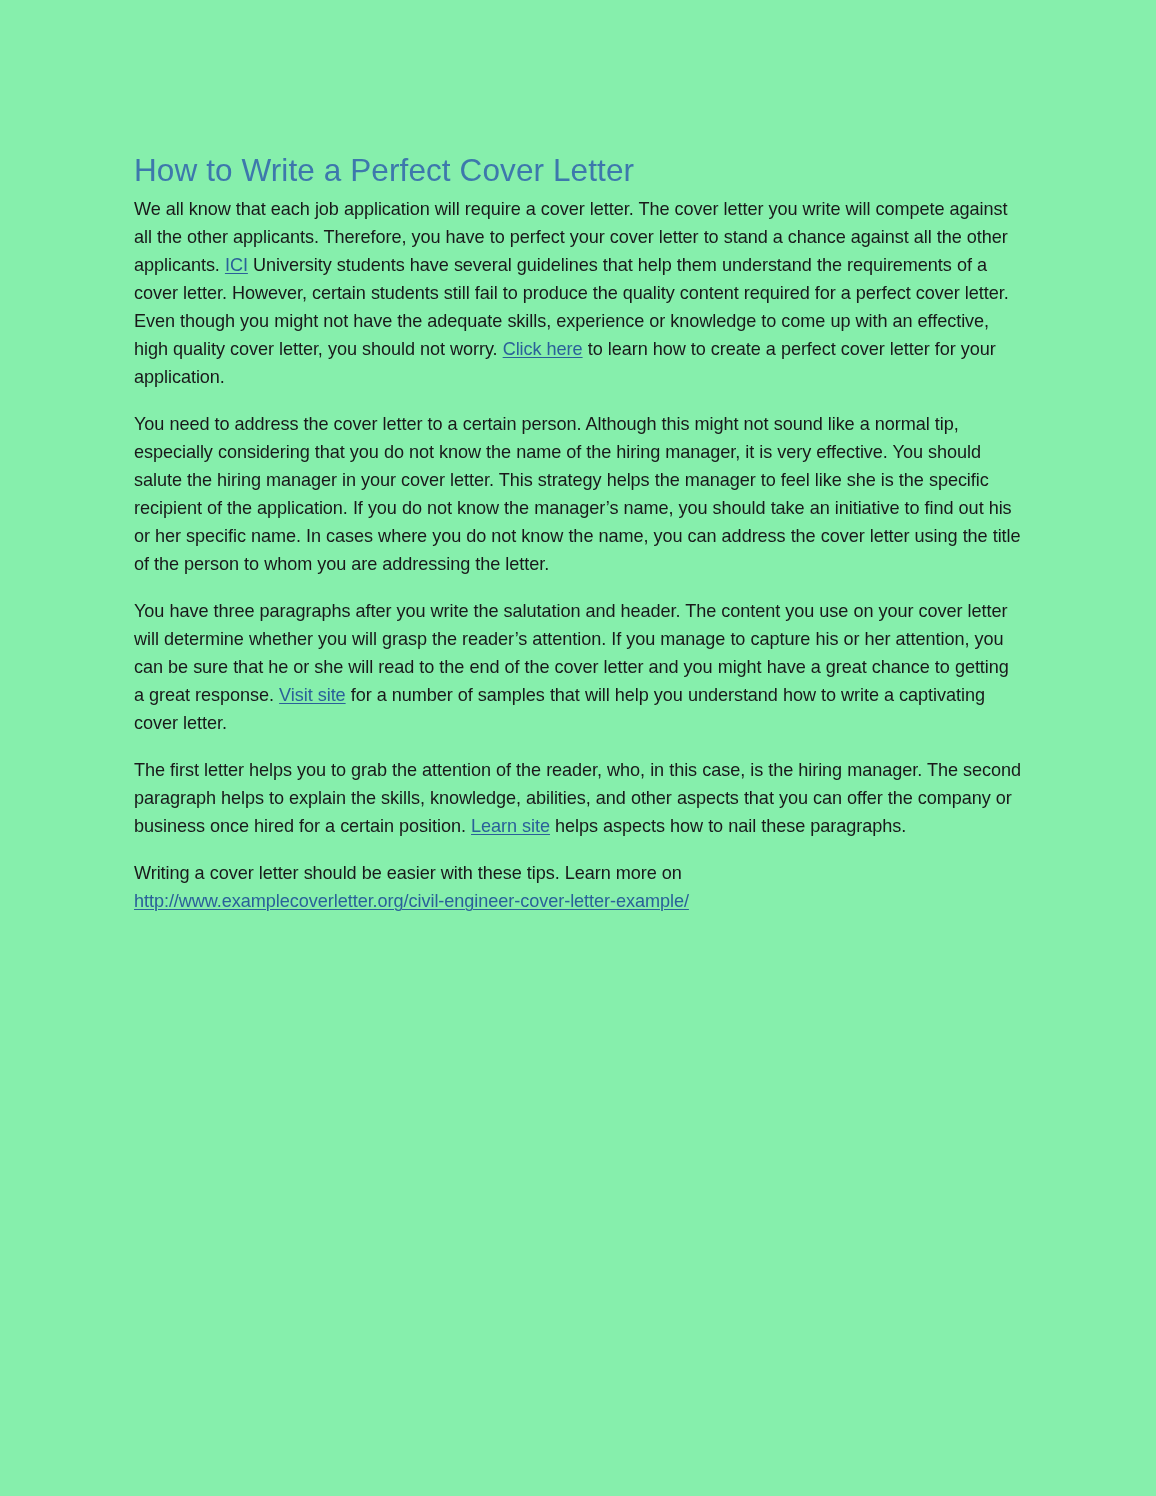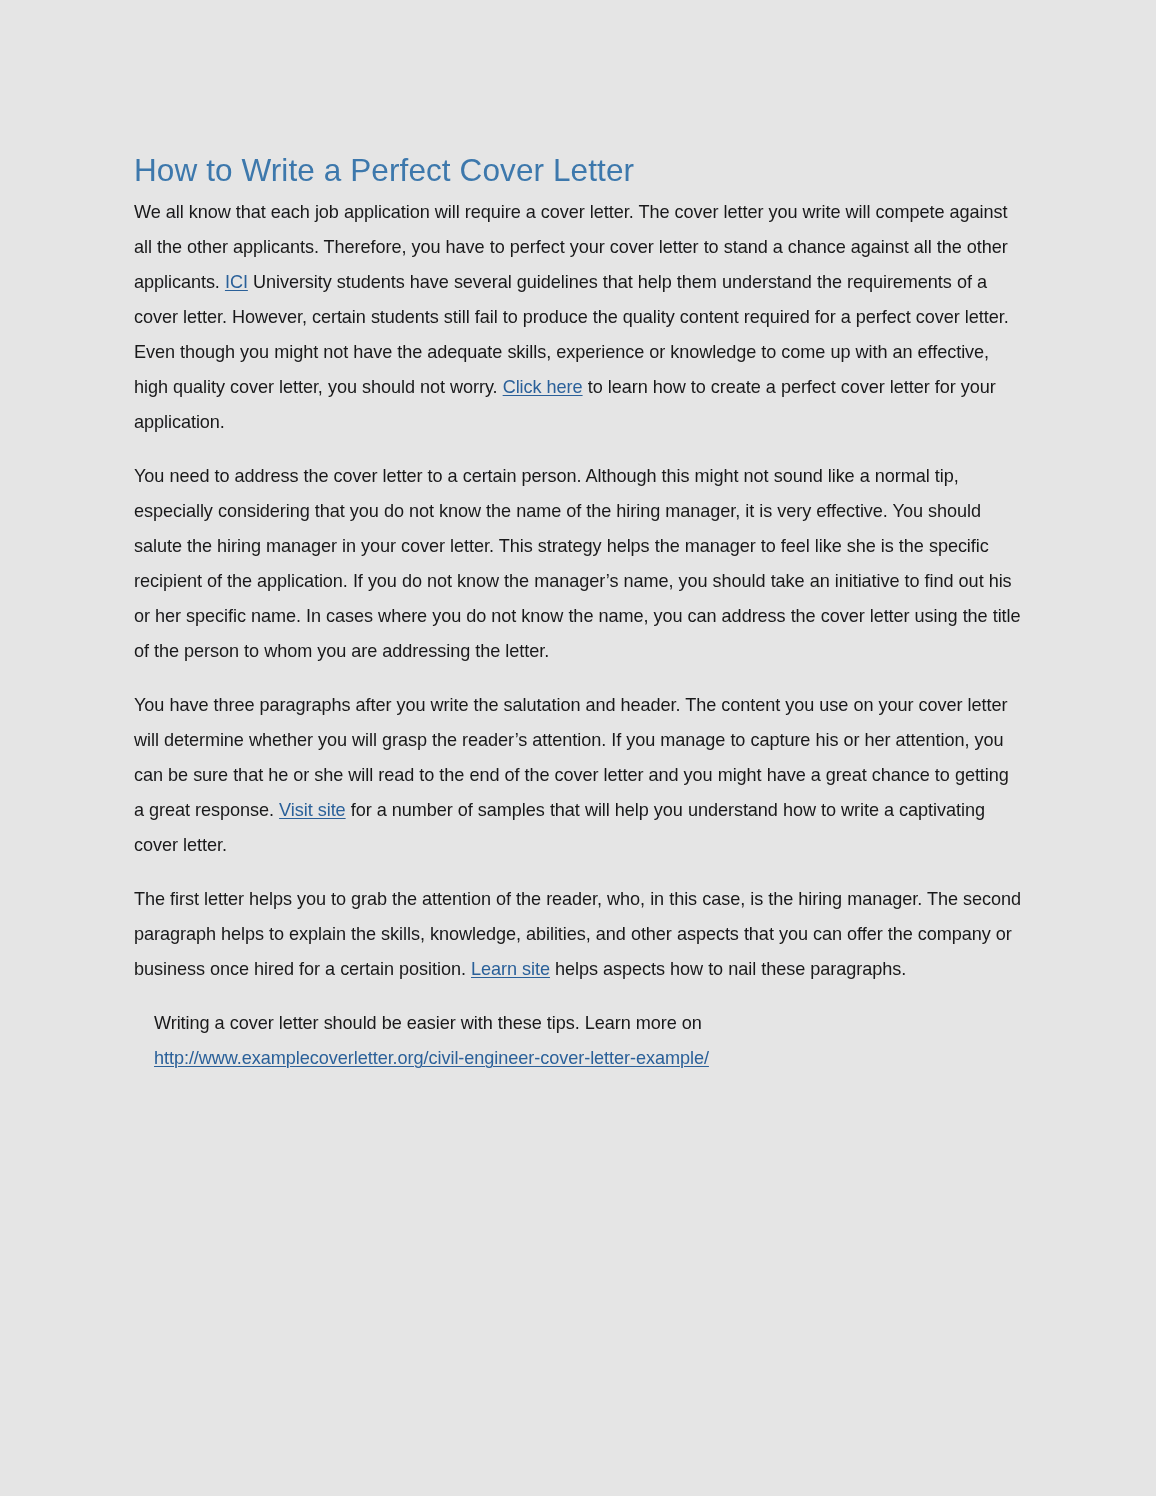--- a/index.html
+++ b/index.html
@@ -10,21 +10,21 @@
   body {
     width: 1156px;
     height: 1496px;
     font-family: "Liberation Sans", sans-serif;
     -webkit-font-smoothing: antialiased;
   }
   .page {
     position: relative;
     width: 1156px;
     height: 1496px;
-    background: #e5e5e5;
+    background: #86efac;
     box-sizing: border-box;
   }
   .content {
     position: absolute;
     left: 134px;
     top: 152px;
     width: 888px;
   }
   .doc-title {
     font-family: "Liberation Sans", sans-serif;
@@ -32,30 +32,29 @@
     font-weight: 400;
     line-height: 1.18;
     color: #3d78ac;
     margin: 0 0 6px 0;
     letter-spacing: 0.1px;
   }
   .para {
     font-family: "Liberation Sans", sans-serif;
     font-size: 18.1px;
     font-weight: 400;
-    line-height: 35px;
+    line-height: 28px;
     color: #19191a;
     margin: 0 0 19px 0;
     text-align: left;
     letter-spacing: -0.06px;
     word-spacing: 0.1px;
   }
   .para:last-child {
     margin-bottom: 0;
-    margin-left: 20px;
   }
   a.doclink {
     color: #2a6099;
     text-decoration: underline;
     text-decoration-color: #2a6099;
     text-underline-offset: 2px;
     text-decoration-thickness: 1px;
     cursor: pointer;
   }
   a.urllink {

